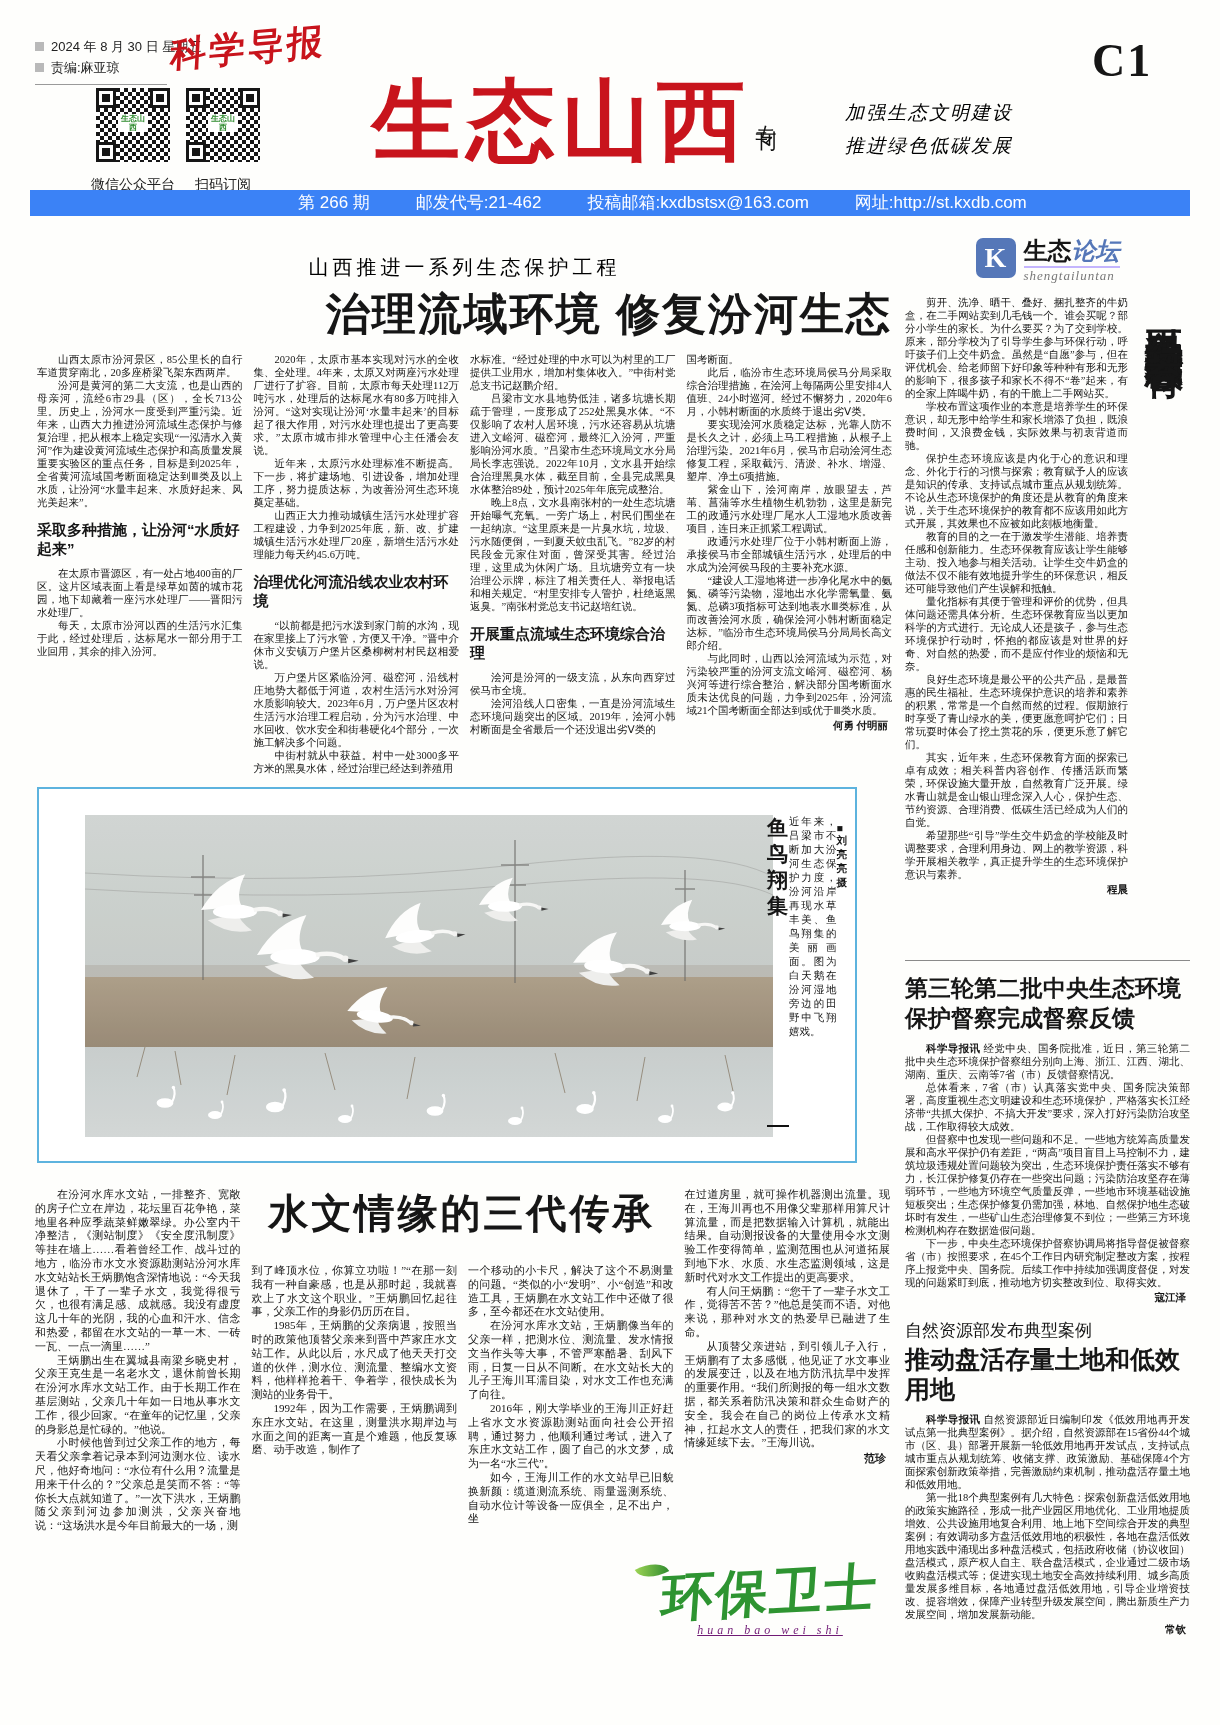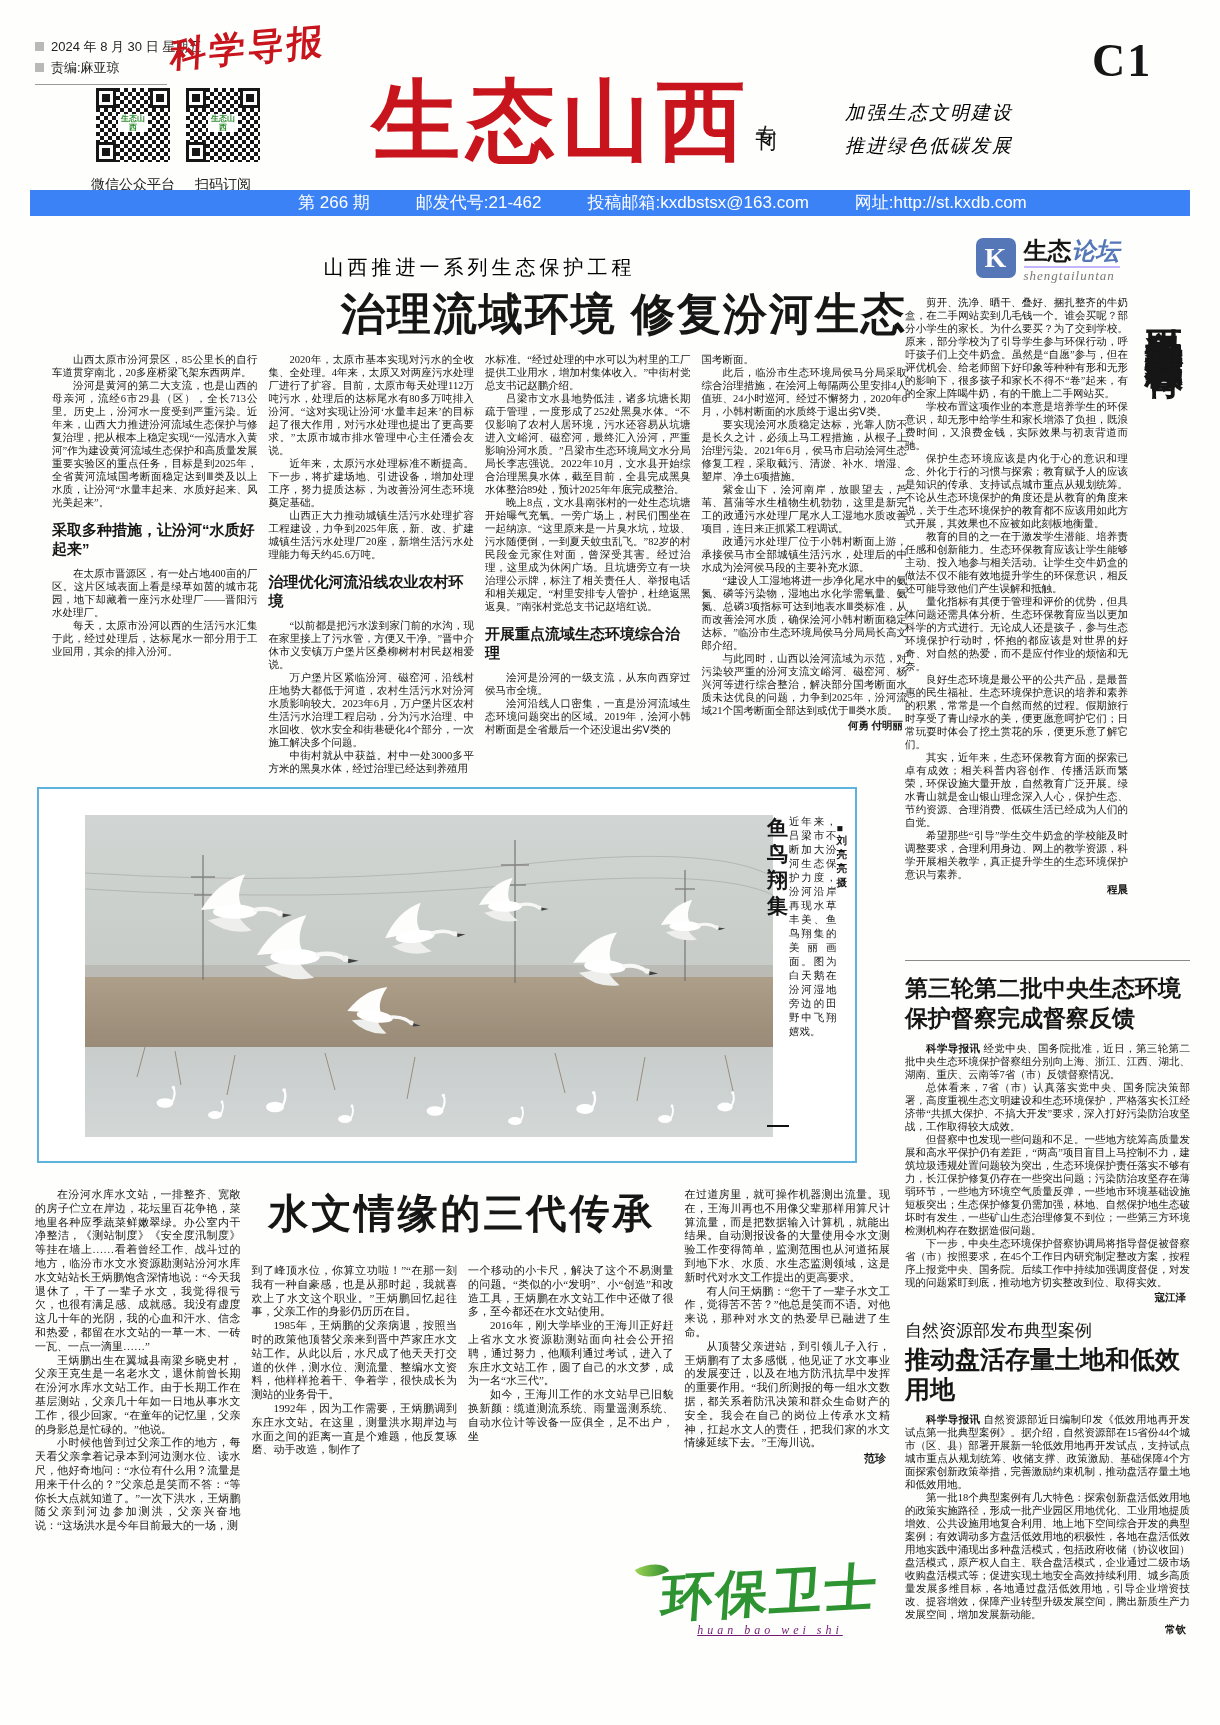--- a/index.html
+++ b/index.html
@@ -34,21 +34,21 @@
              color:#fff; font-size:17px; line-height:26px; font-family:"Liberation Sans",sans-serif;
              display:flex; gap:46px; padding-left:268px; box-sizing:border-box; }
 
   
   .para { margin:0; text-indent:2em; text-align:justify; }
   .para.cont { text-indent:0; }
   .sub { margin:11px 0 9px; font:bold 15px/19px "Liberation Sans",sans-serif; }
   .byline { text-align:right; font-weight:bold; padding-right:4px; margin:2px 0 0; }
 
   
-  .main-article { position:absolute; left:52px; top:228px; width:855px; height:552px; overflow:hidden; }
+  .main-article { position:absolute; left:37px; top:228px; width:855px; height:552px; overflow:hidden; }
   .kicker { margin-top:26px; text-align:center; font-size:20px; letter-spacing:4px; color:#000;
             font-family:"Liberation Sans",sans-serif; }
   .headline { margin-top:8px; text-align:right; font:900 44px/50px "Liberation Sans",sans-serif; letter-spacing:2px; }
   .cols { display:flex; gap:11px; margin-top:14px; }
   .col { flex:1; font-size:10.5px; line-height:13px; }
 
   
   .photo-frame { position:absolute; left:37px; top:787px; width:820px; height:376px; box-sizing:border-box;
                  border:2px solid #5db3de; background:#fff; z-index:2; }
   .photo-img { position:absolute; left:46px; top:26px; width:688px; height:322px; overflow:hidden; }
@@ -317,20 +317,21 @@
           <p class="para">王炳鹏出生在翼城县南梁乡晓史村，父亲王克生是一名老水文，退休前曾长期在汾河水库水文站工作。由于长期工作在基层测站，父亲几十年如一日地从事水文工作，很少回家。“在童年的记忆里，父亲的身影总是忙碌的。”他说。</p>
           <p class="para">小时候他曾到过父亲工作的地方，每天看父亲拿着记录本到河边测水位、读水尺，他好奇地问：“水位有什么用？流量是用来干什么的？”父亲总是笑而不答：“等你长大点就知道了。”一次下洪水，王炳鹏随父亲到河边参加测洪，父亲兴奋地说：“这场洪水是今年目前最大的一场，测</p>
         </div>
       <div class="b-col pad">
           <p class="para cont">到了峰顶水位，你算立功啦！”“在那一刻我有一种自豪感，也是从那时起，我就喜欢上了水文这个职业。”王炳鹏回忆起往事，父亲工作的身影仍历历在目。</p>
           <p class="para">1985年，王炳鹏的父亲病退，按照当时的政策他顶替父亲来到晋中芦家庄水文站工作。从此以后，水尺成了他天天打交道的伙伴，测水位、测流量、整编水文资料，他样样抢着干、争着学，很快成长为测站的业务骨干。</p>
           <p class="para">1992年，因为工作需要，王炳鹏调到东庄水文站。在这里，测量洪水期岸边与水面之间的距离一直是个难题，他反复琢磨、动手改造，制作了</p>
         </div>
       <div class="b-col pad">
           <p class="para cont">一个移动的小卡尺，解决了这个不易测量的问题。“类似的小“发明”、小“创造”和改造工具，王炳鹏在水文站工作中还做了很多，至今都还在水文站使用。</p>
+          <p class="para">在汾河水库水文站，王炳鹏像当年的父亲一样，把测水位、测流量、发水情报文当作头等大事，不管严寒酷暑、刮风下雨，日复一日从不间断。在水文站长大的儿子王海川耳濡目染，对水文工作也充满了向往。</p>
           <p class="para">2016年，刚大学毕业的王海川正好赶上省水文水资源勘测站面向社会公开招聘，通过努力，他顺利通过考试，进入了东庄水文站工作，圆了自己的水文梦，成为一名“水三代”。</p>
           <p class="para">如今，王海川工作的水文站早已旧貌换新颜：缆道测流系统、雨量遥测系统、自动水位计等设备一应俱全，足不出户，坐</p>
         </div>
       <div class="b-col">
           <p class="para cont">在过道房里，就可操作机器测出流量。现在，王海川再也不用像父辈那样用算尺计算流量，而是把数据输入计算机，就能出结果。自动测报设备的大量使用令水文测验工作变得简单，监测范围也从河道拓展到地下水、水质、水生态监测领域，这是新时代对水文工作提出的更高要求。</p>
           <p class="para">有人问王炳鹏：“您干了一辈子水文工作，觉得苦不苦？”他总是笑而不语。对他来说，那种对水文的热爱早已融进了生命。</p>
           <p class="para">从顶替父亲进站，到引领儿子入行，王炳鹏有了太多感慨，他见证了水文事业的发展变迁，以及在地方防汛抗旱中发挥的重要作用。“我们所测报的每一组水文数据，都关系着防汛决策和群众生命财产的安全。我会在自己的岗位上传承水文精神，扛起水文人的责任，把我们家的水文情缘延续下去。”王海川说。</p>
           <div class="byline">范珍</div>
         </div>
     </div>

